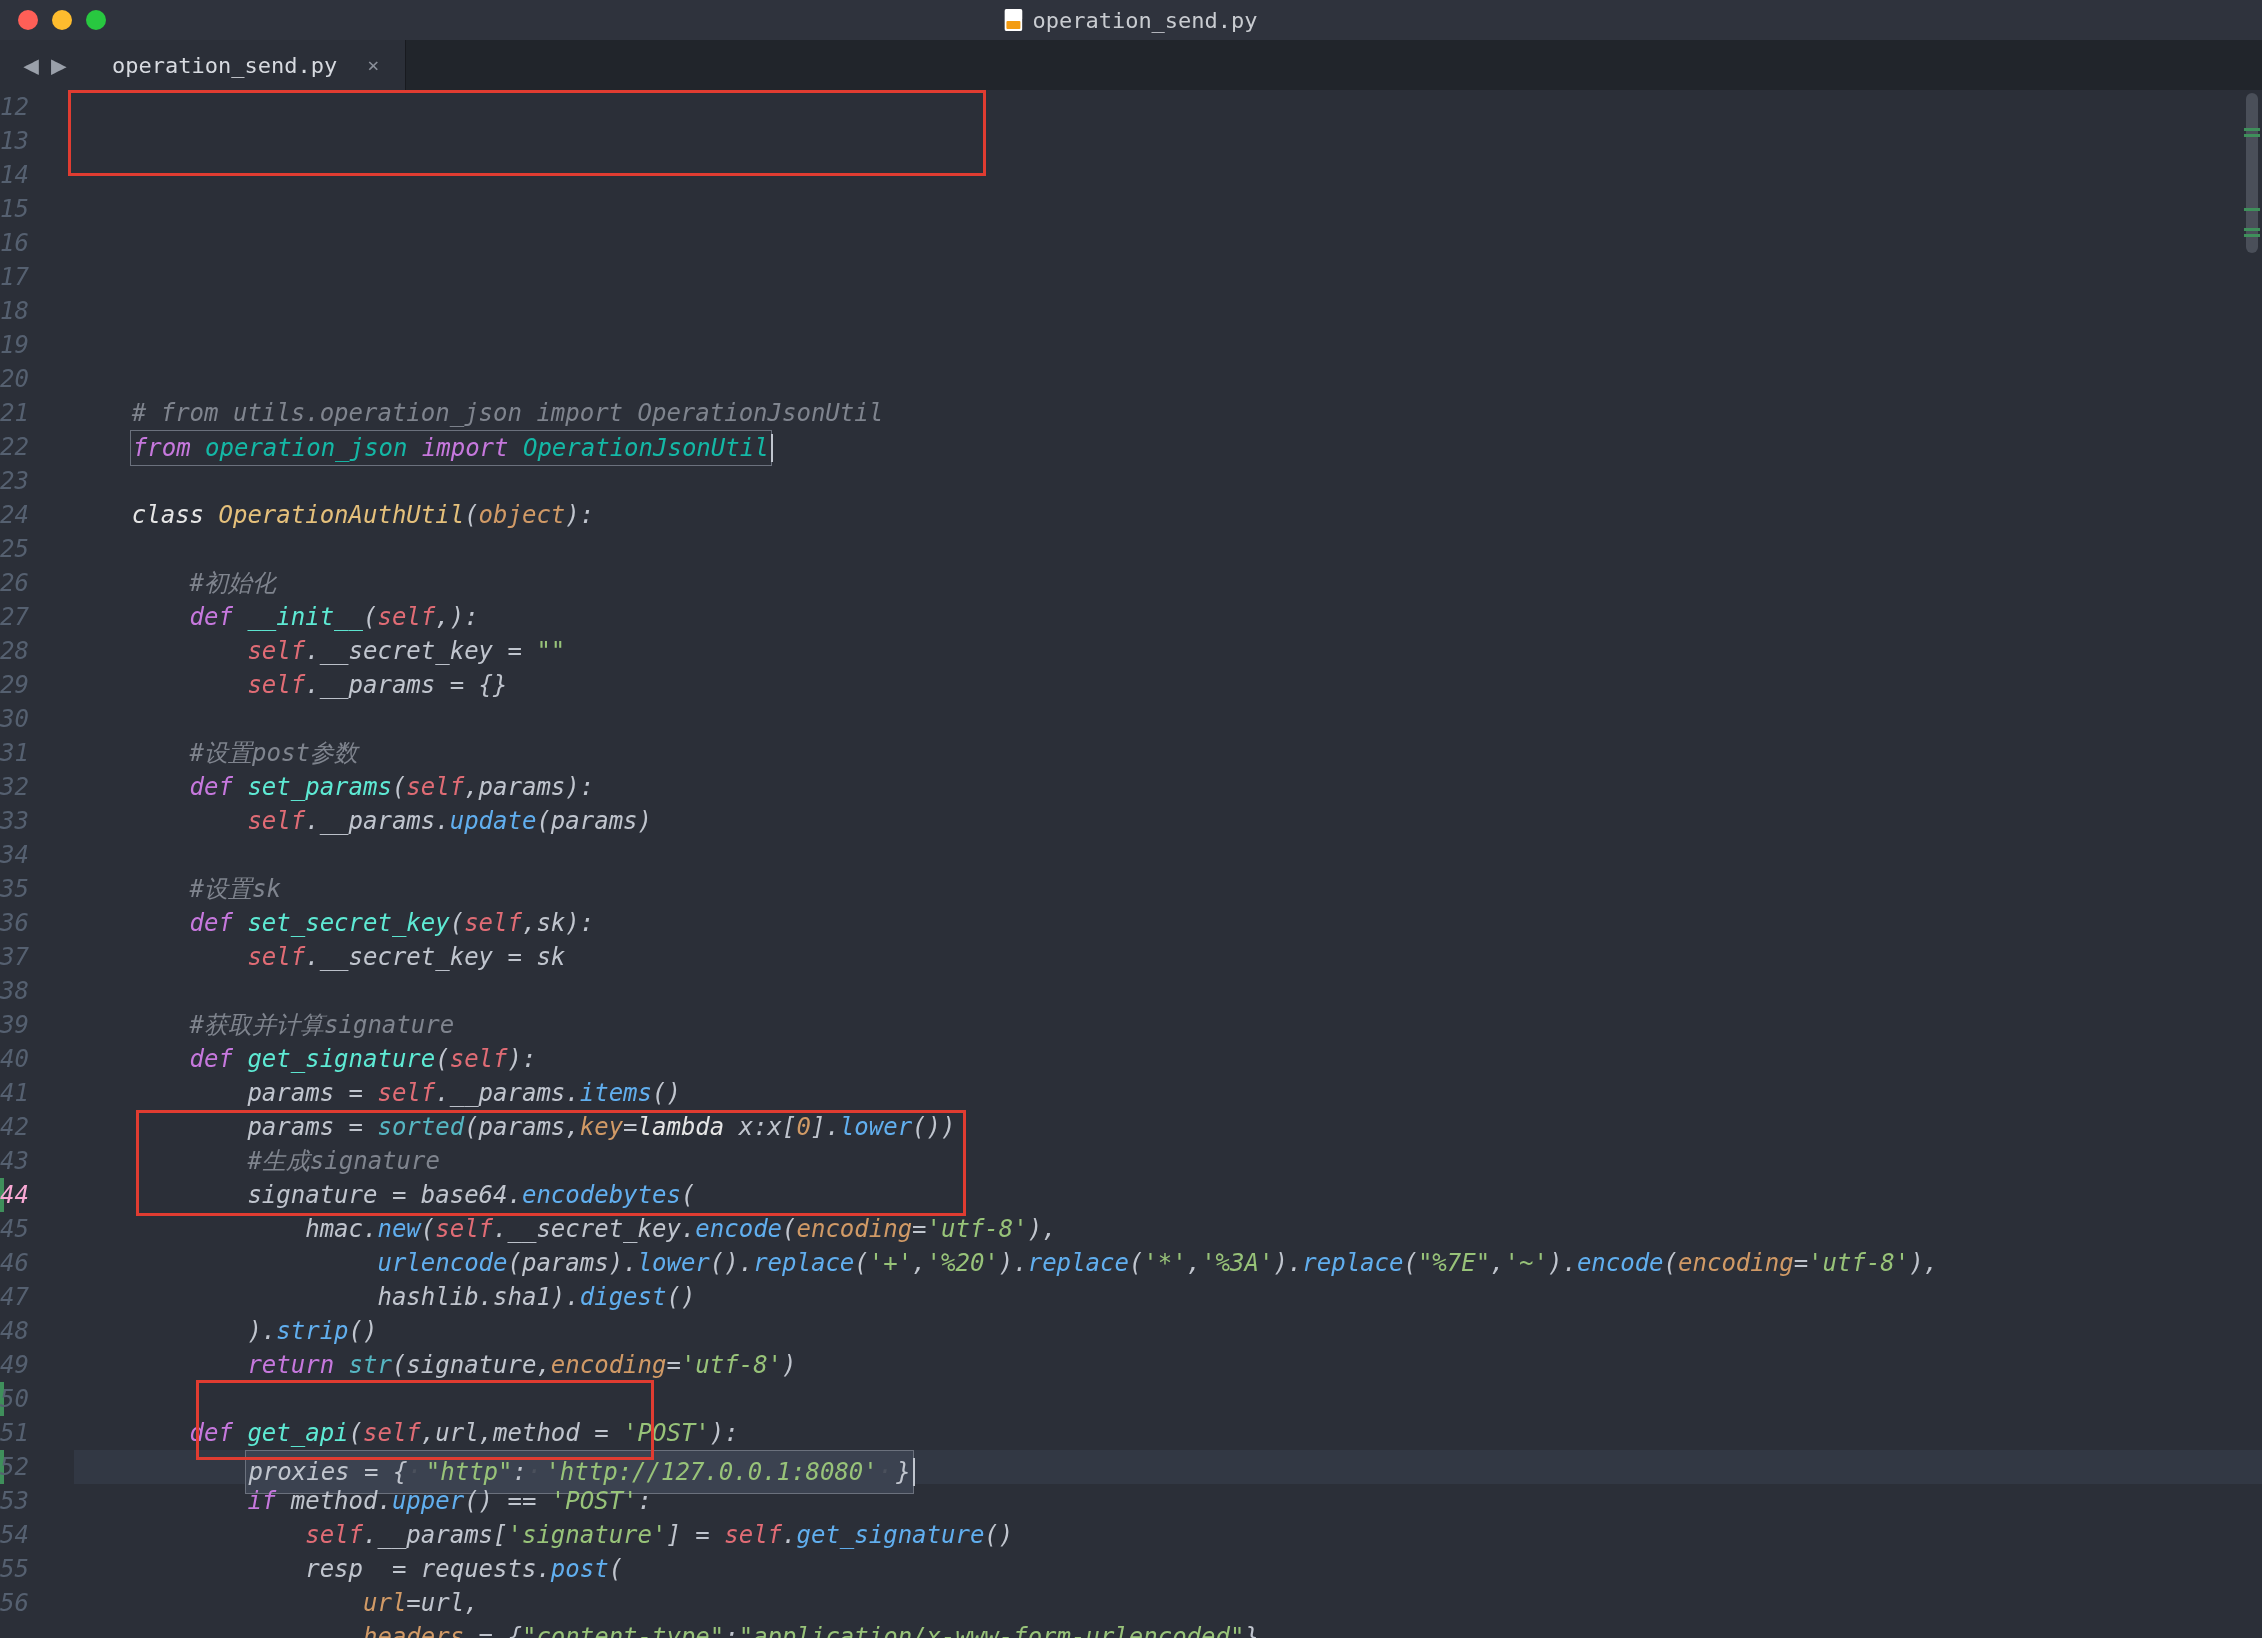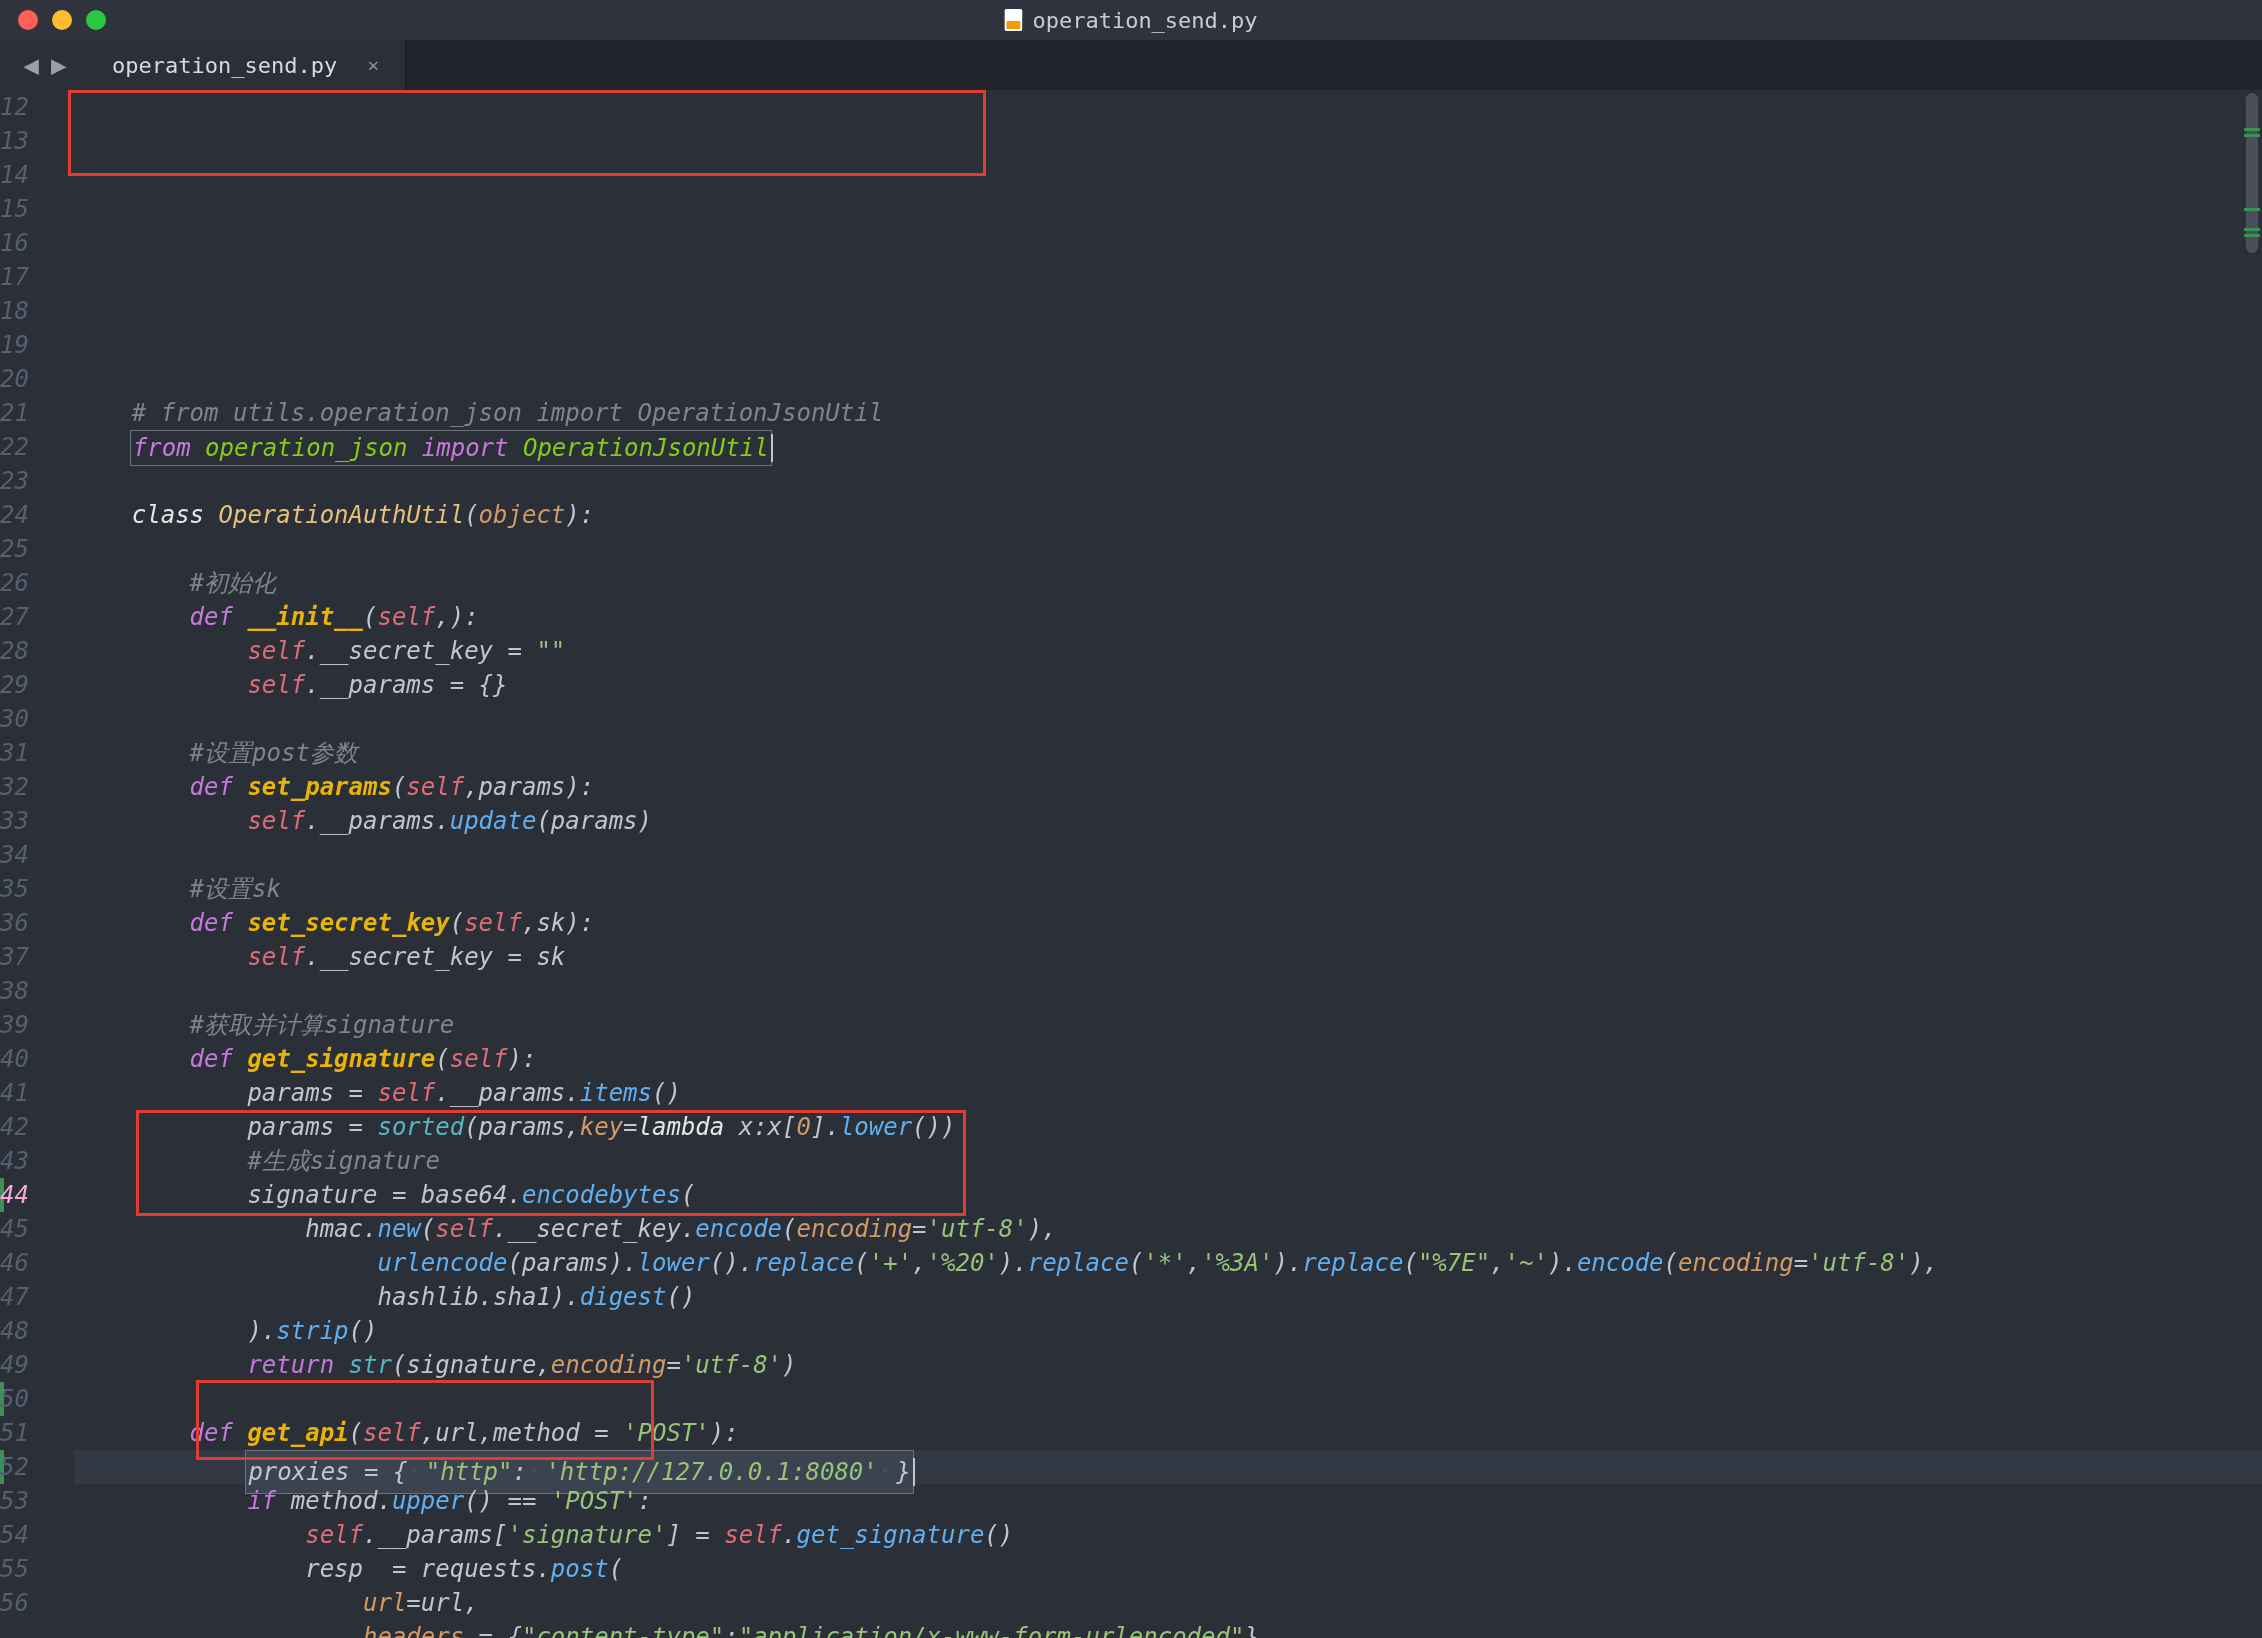--- a/index.html
+++ b/index.html
@@ -151,30 +151,30 @@
   }
   .mark {
     position:absolute; left:0; width:16px; height:3px; background:#3f8f5b;
   }
 
   
   .kw   { color:#e5e5e5;text-align:center; } 
   .kw2  { color:#c678dd; } 
   .def  { color:#c678dd; }
   .cls  { color:#e5c07b; }
-  .fn   { color:#eab308;font-weight:bold; }
+  .fn   { color:#5eead4; }
   .slf  { color:#e06c75; font-style:italic;}
   .prm  { color:#d19a66; font-style:italic;}
   .str  { color:#98c379; }
   .cmt  { color:#7f848e; }
   .num  { color:#d19a66; }
   .builtin { color:#56b6c2; }
   .call { color:#61afef; }
   .plain{ color:#c0c5ce; }
-  .name { color:#84cc16; }
+  .name { color:#14b8a6; }
 
 </style>
 </head>
 <body>
 
 <div class="titlebar">
   <div class="traffic-lights">
     <div class="tl red"></div>
     <div class="tl yellow"></div>
     <div class="tl green"></div>

